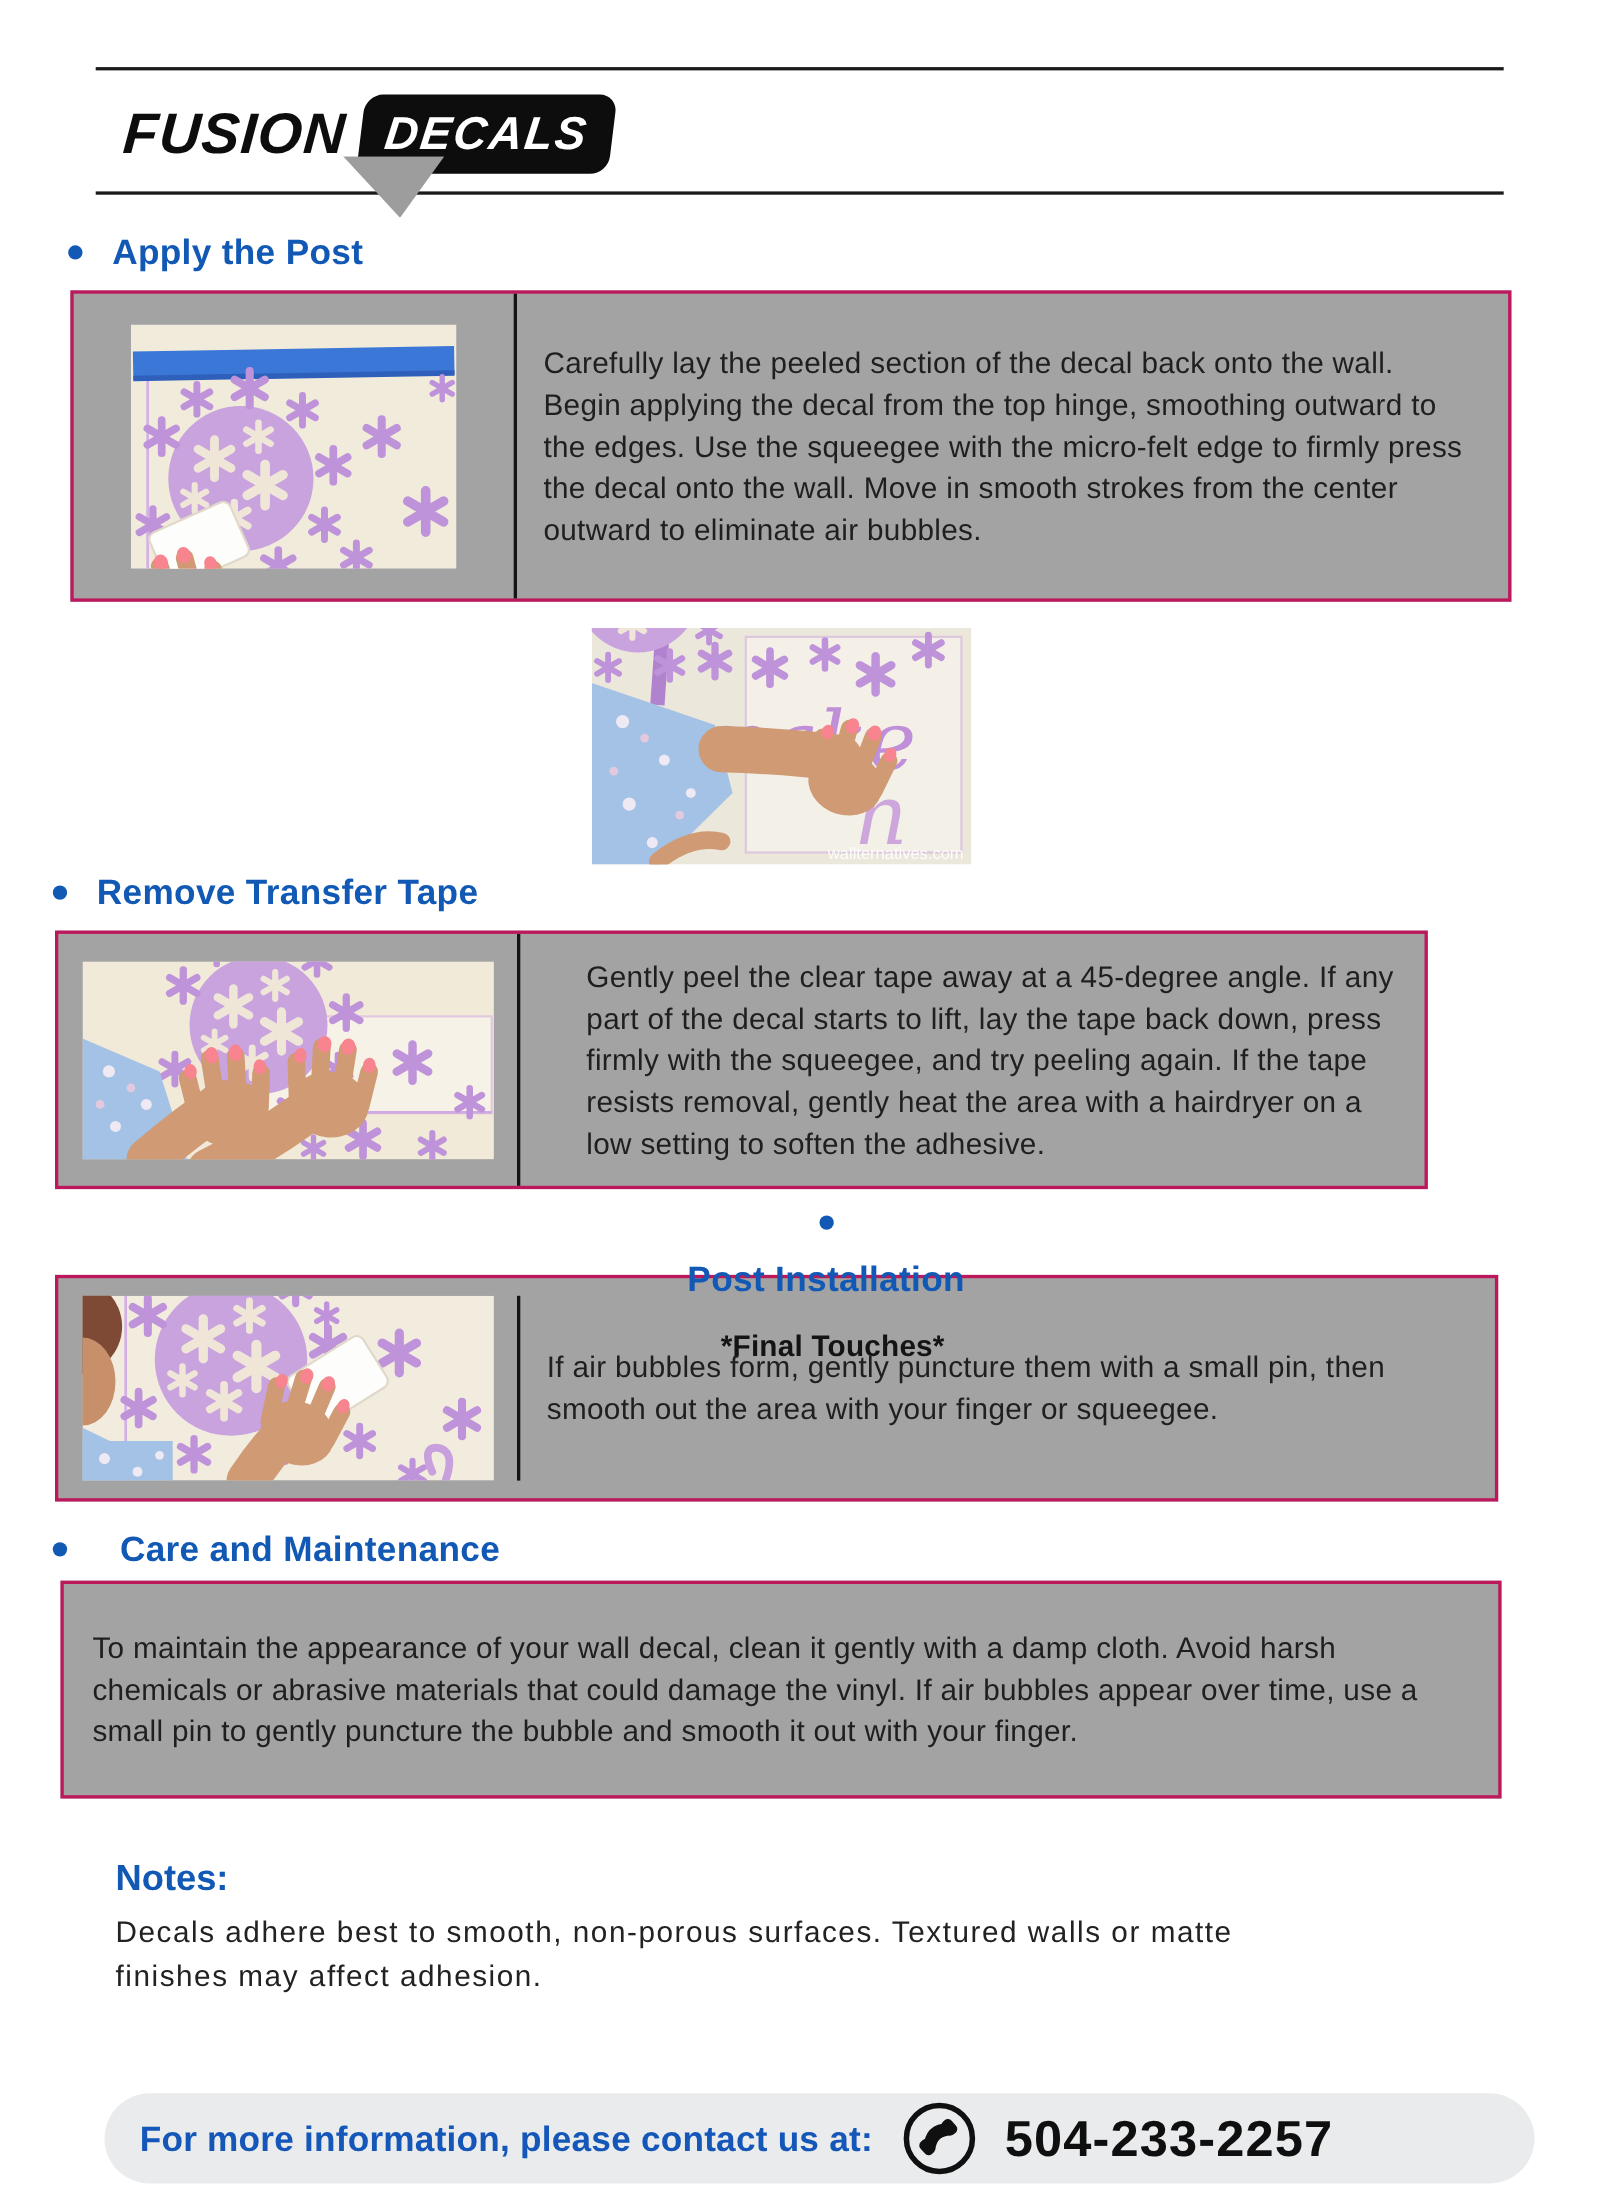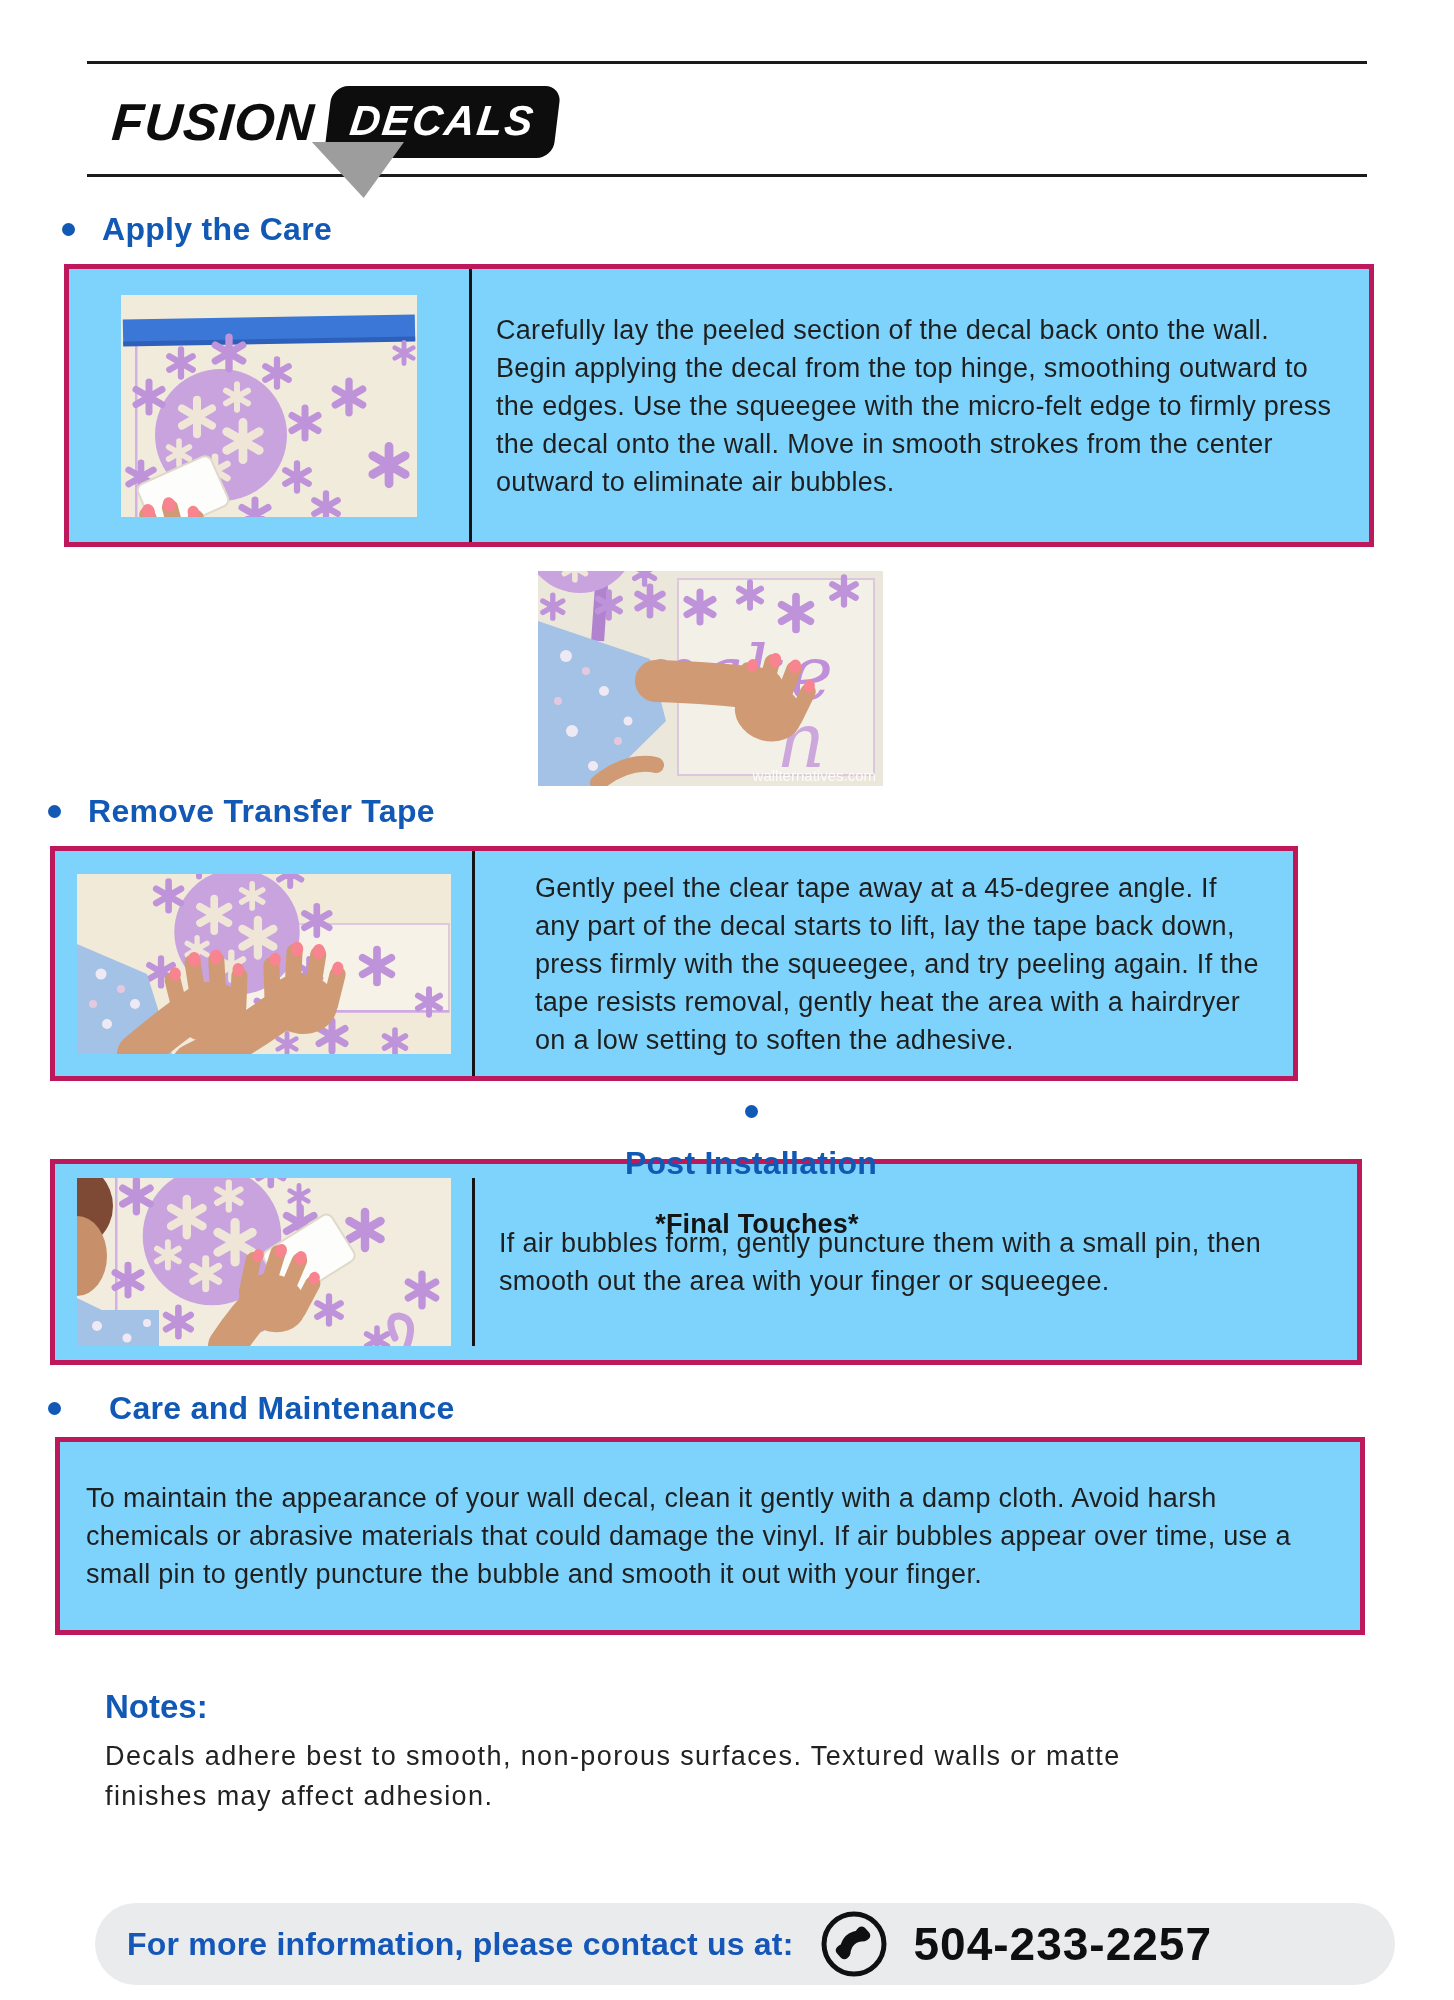--- a/index.html
+++ b/index.html
@@ -21,21 +21,21 @@
   
   .sec-h { display:flex; align-items:center; gap:27px; color:#1159b5; font-weight:700; font-size:32px; letter-spacing:0.3px; }
   .bullet { width:13px; height:13px; border-radius:50%; background:#1159b5; flex:0 0 auto; }
   .h1 { margin:32px 0 0 62px; height:40px; }
   .h2 { margin:4px 0 0 48px; height:42px; }
   .h3 { margin:24px 0 0 48px; height:44px;flex-direction:column; }
   .h4 { margin:22px 0 0 48px; height:42px;gap:48px; }
   .sub-h { color:#141414; font-size:27px; font-weight:700; margin-left:12px; letter-spacing:0.2px; }
 
   
-  .box { display:flex; border:5px solid #be185d; background:#7dd3fc; }
+  .box { display:flex; border:3px solid #be185d; background:#a3a3a3; }
   .box1 { margin:15px 0 0 64px; width:1310px; height:283px; }
   .box2 { margin:14px 16px 0 50px; width:1248px; height:235px;gap:36px; }
   .box3 { margin:10px 0 0 50px; width:1312px; height:206px;align-items:center; }
   .box4 { margin:8px 0 0 55px; width:1310px; height:198px; }
   .cell-photo { flex:0 0 auto; border-right:3px solid #141414; display:flex; align-items:center; justify-content:center; }
   .box1 .cell-photo { width:403px; }
   .box2 .cell-photo, .box3 .cell-photo { width:420px; }
   .cell-text { flex:1; display:flex; align-items:center; padding:10px 26px 10px 24px;
                font-size:27px; line-height:38px; letter-spacing:0.3px; color:#1f1f1f; }
   .box4 .cell-text { padding:12px 30px 12px 26px; }
@@ -110,21 +110,21 @@
   <div class="logo-row">
     <span class="logo-fusion">FUSION</span>
     <span class="logo-decals-box"><span>DECALS</span></span>
     <span class="logo-peel"></span>
   </div>
 
   <div class="rule rule2"></div>
 
   <div class="sec-h h1">
     <span class="bullet"></span>
-    <span>Apply the Care</span>
+    <span>Apply the Post</span>
   </div>
 
   <div class="box box1">
     <div class="cell-photo">
       <svg class="photo" width="296" height="222" viewBox="0 0 296 222">
         <rect width="296" height="222" fill="#f1ebdc"></rect>
         <rect x="14" y="40" width="2.5" height="182" fill="#d4b1e5"></rect>
         <g transform="rotate(-1 150 35)">
           <rect x="2" y="22" width="292" height="26" fill="#3a77d6"></rect>
           <rect x="2" y="44" width="292" height="5" fill="#2e5fba"></rect>

